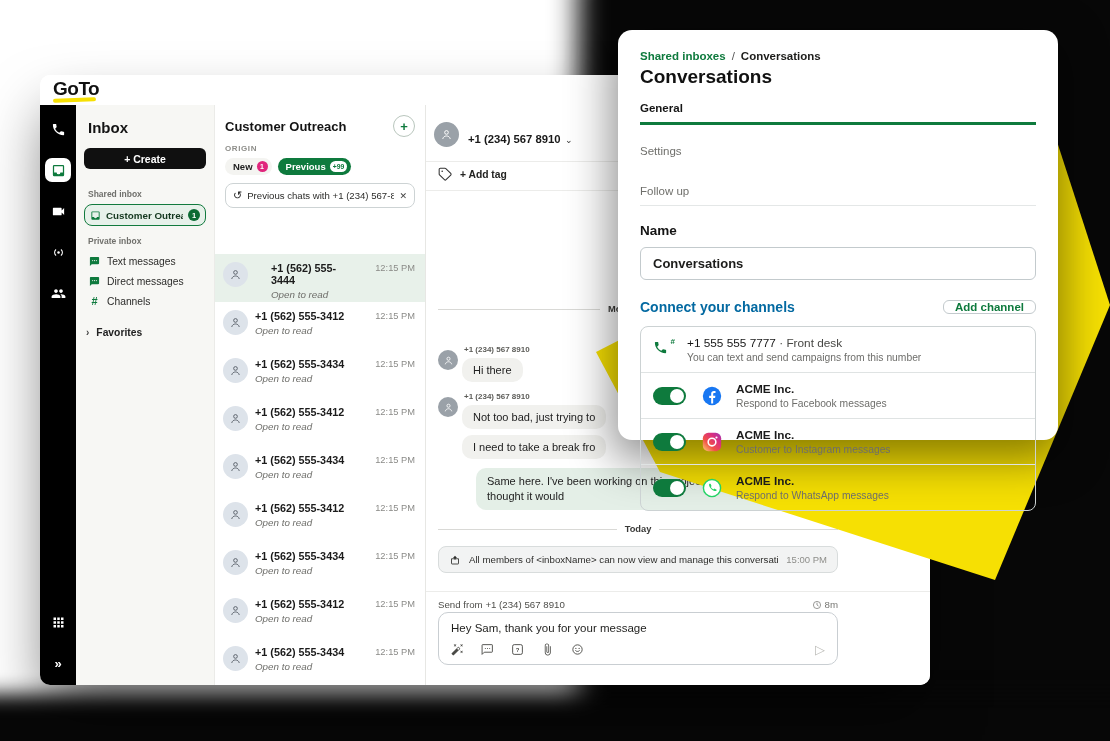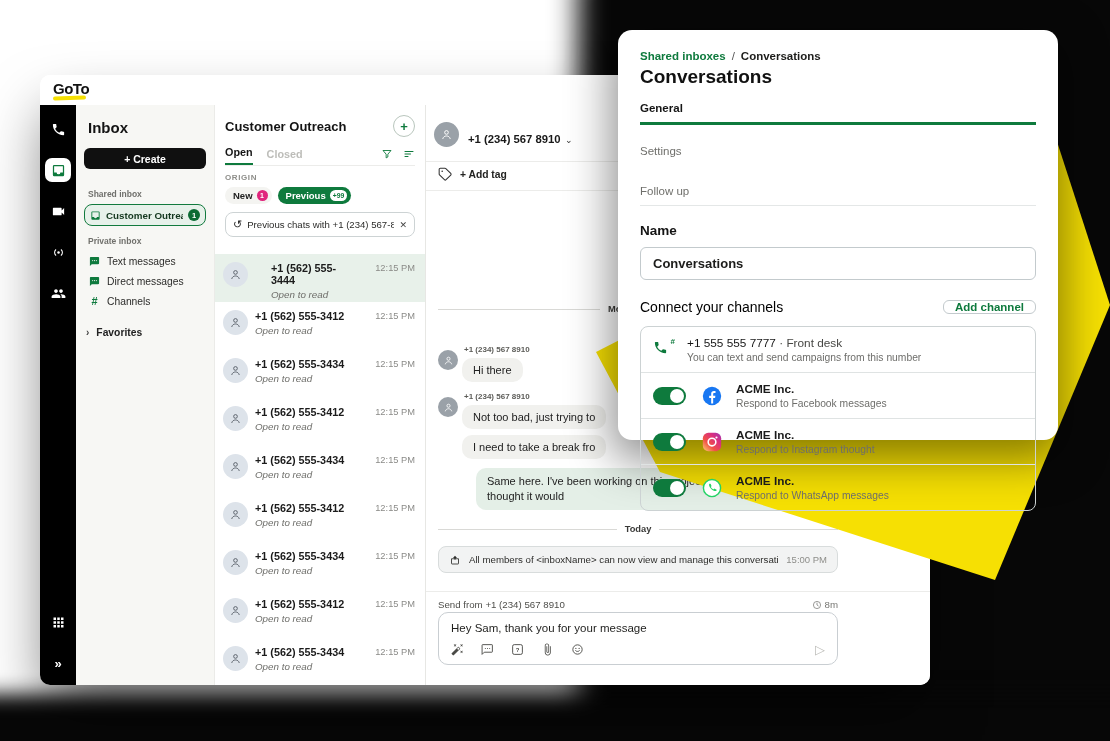--- a/index.html
+++ b/index.html
@@ -6,21 +6,21 @@
   .stage{position:relative;width:1110px;height:741px;overflow:hidden;background:#fff;}
   
   .bg-right{position:absolute;left:578px;top:-50px;width:640px;height:880px;background:#070707;border-radius:34px;filter:blur(14px);z-index:5;}
   .bg-bottom{position:absolute;left:-40px;top:694px;width:1200px;height:130px;background:#070707;filter:blur(10px);z-index:6;}
   
   .yellow-shape{position:absolute;inset:0;background:#f6e003;z-index:30;
     clip-path:polygon(596px 352px,1050px 120px,1110px 305px,995px 580px,660px 472px);}
   
   .win{position:absolute;left:40px;top:75px;width:890px;height:610px;background:#fff;border-radius:10px;overflow:hidden;z-index:20;box-shadow:0 30px 60px -8px rgba(0,0,0,.55);}
   .topbar{position:absolute;left:0;top:0;right:0;height:30px;border-bottom:1px solid #ebebe8;display:flex;align-items:center;padding-left:13px;background:#fff;}
-  .logo{position:relative;font-size:15px;font-weight:800;letter-spacing:-.5px;color:#111;line-height:1;padding-bottom:4px;}
+  .logo{position:relative;font-size:19px;font-weight:800;letter-spacing:-.5px;color:#111;line-height:1;padding-bottom:4px;}
   .logo::after{content:"";position:absolute;left:0;right:3px;bottom:0;height:3.5px;background:#f6e003;border-radius:2px;transform:rotate(-2deg);}
   .winbody{position:absolute;left:0;top:30px;right:0;bottom:0;display:flex;}
   
   .rail{width:36px;background:#000;display:flex;flex-direction:column;align-items:center;padding:12px 0 10px;gap:17px;flex:none;}
   .rail svg{width:15px;height:15px;display:block;}
   .rail .ric{color:#fff;display:flex;align-items:center;justify-content:center;width:26px;height:24px;}
   .rail .ric.active{background:#fff;border-radius:7px;color:#0e7a3d;}
   .rail .spacer{flex:1;}
   .expand-glyph{color:#fff;font-size:13px;font-weight:700;line-height:1;}
   
@@ -100,21 +100,21 @@
   .crumb .p{color:#0e7a3d;font-weight:600;cursor:pointer;}
   .crumb .s{color:#555;}
   .crumb .c{color:#1d1d1b;font-weight:600;}
   .p-title{font-size:19px;font-weight:800;color:#111;margin-top:4px;}
   .p-tabs{display:flex;gap:20px;margin-top:14px;border-bottom:1px solid #e4e7e7;flex-direction:column;}
   .p-tab{font-size:11.5px;padding-bottom:8px;color:#6f6f6b;font-weight:500;cursor:pointer;}
   .p-tab.active{color:#161616;font-weight:800;border-bottom:3px solid #0e7a3d;}
   .p-namelbl{font-size:13.5px;font-weight:800;color:#141414;margin-top:17px;}
   .p-input{margin-top:9px;width:100%;height:33px;border:1px solid #c3cacd;border-radius:6px;font-size:13px;font-weight:700;color:#1c1c1a;padding:0 12px;box-sizing:border-box;font-family:"Liberation Sans",sans-serif;}
   .p-chrow{display:flex;align-items:center;justify-content:space-between;margin-top:19px;}
-  .p-chlbl{font-size:14px;font-weight:400;color:#000000;}
+  .p-chlbl{font-size:14px;font-weight:700;color:#0369a1;}
   .addch{border:1px solid #c3cacd;border-radius:6px;height:14px;padding:0 11px;display:flex;align-items:center;font-size:11.5px;font-weight:700;color:#0e7a3d;background:#fff;cursor:pointer;}
   .chbox{margin-top:11px;border:1px solid #ccd2d3;border-radius:8px;overflow:hidden;}
   .chrow{display:flex;align-items:center;padding:7px 12px;min-height:31px;}
   .chrow + .chrow{border-top:1px solid #dfe3e3;}
   .ch-texts .t1{font-size:11.8px;font-weight:800;color:#1b1b1b;}
   .ch-texts .t2{font-size:10.3px;color:#6e6e6b;margin-top:2px;}
   .phone-ic{position:relative;width:20px;color:#0e7a3d;margin-right:14px;flex:none;}
   .phone-ic svg{width:15px;height:15px;}
   .phone-ic .h{position:absolute;right:-2px;top:-3px;font-size:8px;font-weight:800;}
   .num-line{font-size:11.8px;color:#474744;}
@@ -299,32 +299,20 @@
           <span class="chev">›</span>
           <span>Favorites</span>
         </div>
       </div>
 
       <div class="listcol">
         <div class="lc-head">
           <div class="lc-titlerow">
             <span class="lc-title">Customer Outreach</span>
             <span class="plus-circle">+</span>
-          </div>
-          <div class="lc-tabs">
-            <span class="lc-tab active">Open</span>
-            <span class="lc-tab idle">Closed</span>
-            <span class="lc-tabicons">
-              <svg viewBox="0 0 24 24">
-                  <use href="#i-funnel"></use>
-                </svg>
-              <svg viewBox="0 0 24 24">
-                  <use href="#i-sort"></use>
-                </svg>
-            </span>
           </div>
           <div class="origin">ORIGIN</div>
           <div class="chips">
             <span class="chip-new">
               <span>New</span>
               <span class="b">1</span>
             </span>
             <span class="chip-prev">
               <span>Previous</span>
               <span class="b">+99</span>
@@ -607,21 +595,21 @@
         <span class="toggle">
             <span class="knob"></span>
           </span>
         <span class="netic">
             <svg viewBox="0 0 24 24">
               <use href="#i-ig"></use>
             </svg>
           </span>
         <span class="ch-texts">
           <div class="t1">ACME Inc.</div>
-          <div class="t2">Respond to Instagram thought</div>
+          <div class="t2">Customer to Instagram messages</div>
         </span>
       </div>
       <div class="chrow">
         <span class="toggle">
             <span class="knob"></span>
           </span>
         <span class="netic">
             <svg viewBox="0 0 24 24">
               <use href="#i-wa"></use>
             </svg>

